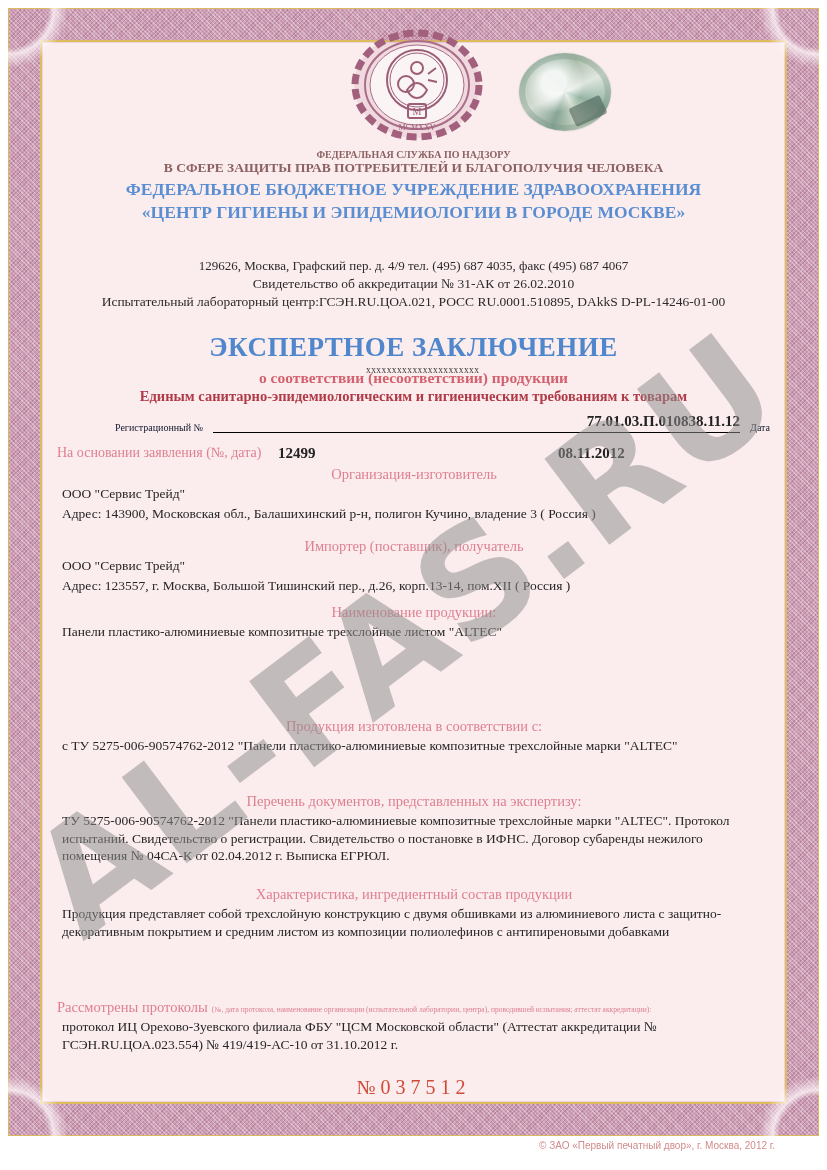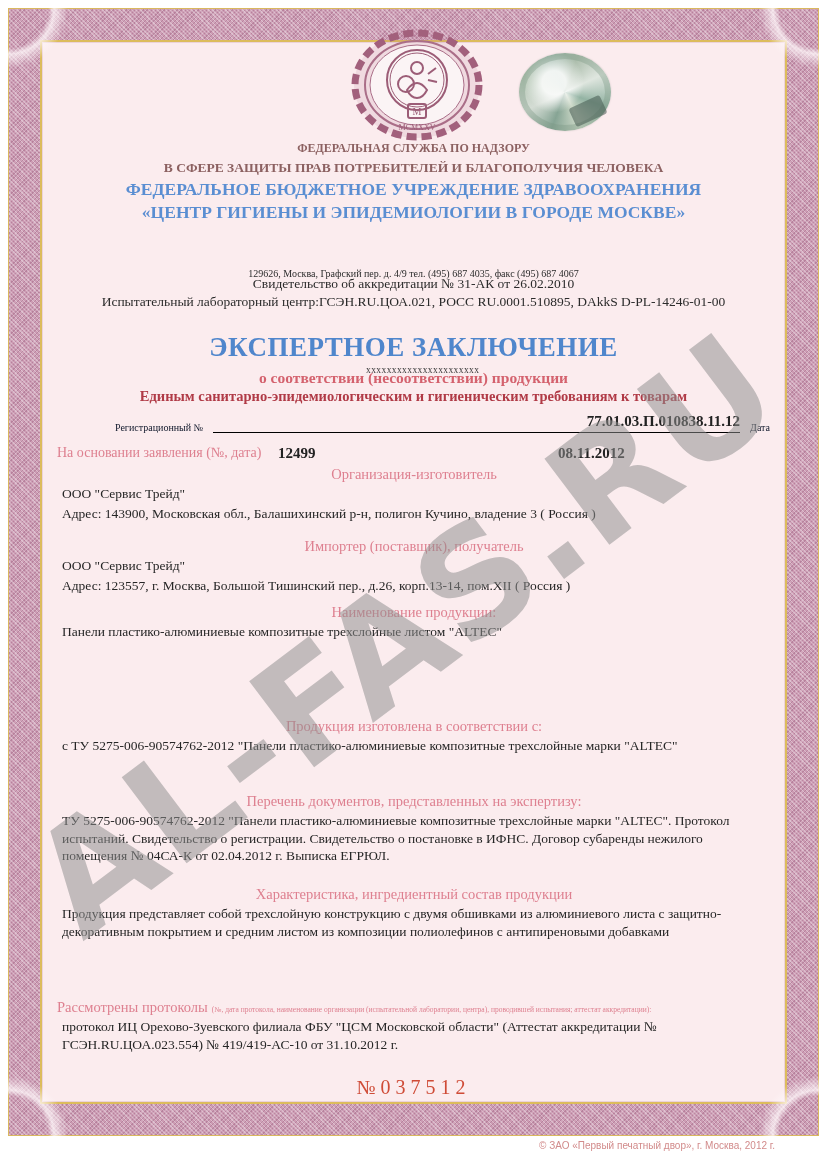--- a/index.html
+++ b/index.html
@@ -28,25 +28,25 @@
     box-shadow:inset 0 0 0 6px rgba(120,150,130,.35), 0 0 2px rgba(0,0,0,.15);}
   .holo::after{content:"";position:absolute;right:6px;bottom:10px;width:34px;height:20px;
     background:rgba(70,90,80,.55);transform:rotate(-25deg);border-radius:3px;}
   
   .watermark{position:absolute;left:-45px;top:560px;width:900px;height:150px;z-index:6;
     text-align:center;font-family:"DejaVu Sans","Liberation Sans",sans-serif;font-weight:bold;
     font-size:148px;line-height:150px;color:#8f8f8f;opacity:.52;letter-spacing:2px;
     transform:rotate(-37deg);pointer-events:none;}
   
   .ctr{position:absolute;left:50px;width:727px;text-align:center;}
-  .h-agency{top:141px;font-size:12px;font-weight:bold;color:#8c6161;}
+  .h-agency{top:149px;font-size:10px;font-weight:bold;color:#8c6161;}
   .h-agency2{top:160px;font-size:13.5px;font-weight:bold;color:#8c6161;}
   .h-org{top:179px;font-size:17.5px;font-weight:bold;color:#5a8ed2;}
   .h-org2{top:202px;font-size:17.5px;font-weight:bold;color:#5a8ed2;}
-  .c-line1{top:268px;font-size:10px;color:#2b2b2b;}
+  .c-line1{top:258px;font-size:13px;color:#2b2b2b;}
   .c-line2{top:276px;font-size:13.5px;color:#2b2b2b;}
   .c-line3{top:294px;font-size:13.5px;color:#2b2b2b;}
   .doc-title{top:332px;font-size:27px;font-weight:bold;color:#4f86cc;letter-spacing:.5px;}
   .doc-sub{top:369px;font-size:15.5px;font-weight:bold;color:#d4626e;}
   .doc-req{top:388px;font-size:14.5px;font-weight:bold;color:#b03a46;}
   .crossed{position:relative;display:inline-block;}
   .crossed .xover{position:absolute;left:-2px;right:-2px;top:-4px;text-align:left;
     font-size:9.5px;font-weight:normal;color:#3a3a3a;letter-spacing:.4px;white-space:nowrap;}
   .reg-row{position:absolute;left:57px;top:412px;width:713px;display:flex;align-items:flex-end;}
   .lbl{font-size:10px;color:#0f172a;white-space:nowrap;}

